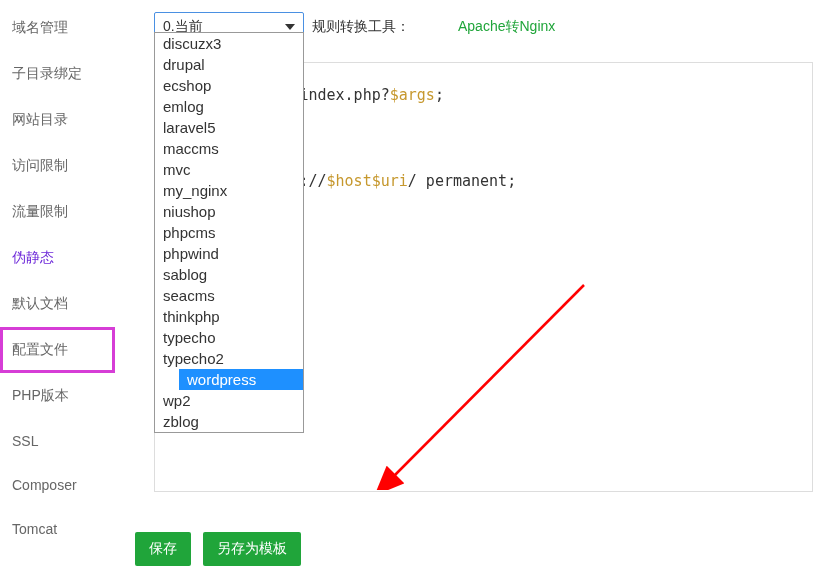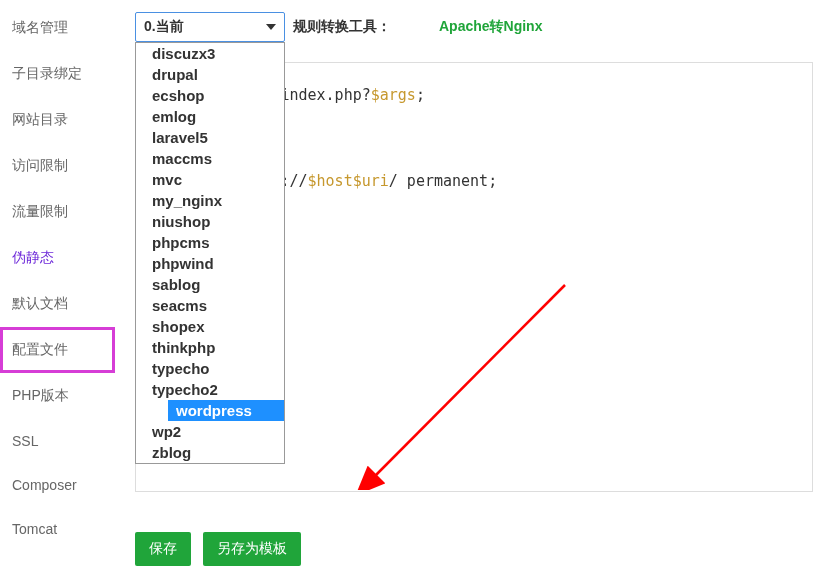--- a/index.html
+++ b/index.html
@@ -1,27 +1,27 @@
 <!DOCTYPE html>
 <html><head>
   <meta charset="utf-8">
   <style>
     * { margin: 0; padding: 0; box-sizing: border-box; }
     body { font-family: "Microsoft YaHei", Arial, sans-serif; font-size: 14px; color: #333; background: #fff; width: 833px; height: 578px; overflow: hidden; position: relative; }
-    .container { display: flex; height: 100%; }
+    .container { display: flex; height: 100%; gap: 19px; }
     .sidebar { width: 115px; background: #fff; padding-top: 5px; }
     .sidebar-item { padding: 14px 12px; color: #666; cursor: pointer; font-size: 14px; }
     .sidebar-item.active { color: #6d28d9; background: #fff; }
     .highlight-box { border: 3px solid #d63dd6; padding: 11px 9px !important; }
     .main { flex: 1; padding: 12px 20px 20px 20px; position: relative; }
-    .top-row { display: flex; align-items: center; gap: 8px; margin-bottom: 20px; font-weight: bold; }
+    .top-row { display: flex; align-items: center; gap: 8px; margin-bottom: 20px; }
     .select-wrap { position: relative; }
     .select-display { width: 150px; height: 30px; border: 1.5px solid #4a90e2; border-radius: 2px; padding: 4px 8px; display: flex; align-items: center; justify-content: space-between; background: #fff; cursor: pointer; font-size: 14px; }
     .select-display::after { content: ''; border-left: 5px solid transparent; border-right: 5px solid transparent; border-top: 6px solid #333; }
-    .dropdown { position: absolute; top: 30px; left: 0; width: 150px; max-height: 510px; background: #fff; border: 1px solid #999; overflow-y: auto; z-index: 100; padding-left: 8px; }
+    .dropdown { position: absolute; top: 20px; left: 0; width: 150px; max-height: 510px; background: #fff; border: 1px solid #999; overflow-y: auto; z-index: 100; }
     .dropdown::-webkit-scrollbar { width: 16px; }
     .dropdown::-webkit-scrollbar-track { background: #f1f1f1; }
     .dropdown::-webkit-scrollbar-thumb { background: #c1c1c1; border: 2px solid #f1f1f1; }
     .dropdown-item { padding: 2px 8px; cursor: pointer; font-size: 15px; }
     .dropdown-item.highlighted { background: #1e90ff; color: #fff; margin-left: 24px; }
     .link-text { color: #333; }
     .link-green { color: #20a53a; cursor: pointer; margin-left: 40px; }
     .code-area { border: 1px solid #ddd; background: #fff; padding: 18px 18px; min-height: 430px; font-family: Consolas, monospace; font-size: 15px; line-height: 1.9; position: relative; }
     .code-line { white-space: pre; }
     .code-var { color: #c6982e; }
@@ -61,21 +61,20 @@
             <div class="dropdown-item">emlog</div>
             <div class="dropdown-item">laravel5</div>
             <div class="dropdown-item">maccms</div>
             <div class="dropdown-item">mvc</div>
             <div class="dropdown-item">my_nginx</div>
             <div class="dropdown-item">niushop</div>
             <div class="dropdown-item">phpcms</div>
             <div class="dropdown-item">phpwind</div>
             <div class="dropdown-item">sablog</div>
             <div class="dropdown-item">seacms</div>
-            <div class="dropdown-item">shopex</div>
             <div class="dropdown-item">thinkphp</div>
             <div class="dropdown-item">typecho</div>
             <div class="dropdown-item">typecho2</div>
             <div class="dropdown-item highlighted">wordpress</div>
             <div class="dropdown-item">wp2</div>
             <div class="dropdown-item">zblog</div>
           </div>
       </div>
       <span class="link-text">规则转换工具：</span>
         <span class="link-green">Apache转Nginx</span>

